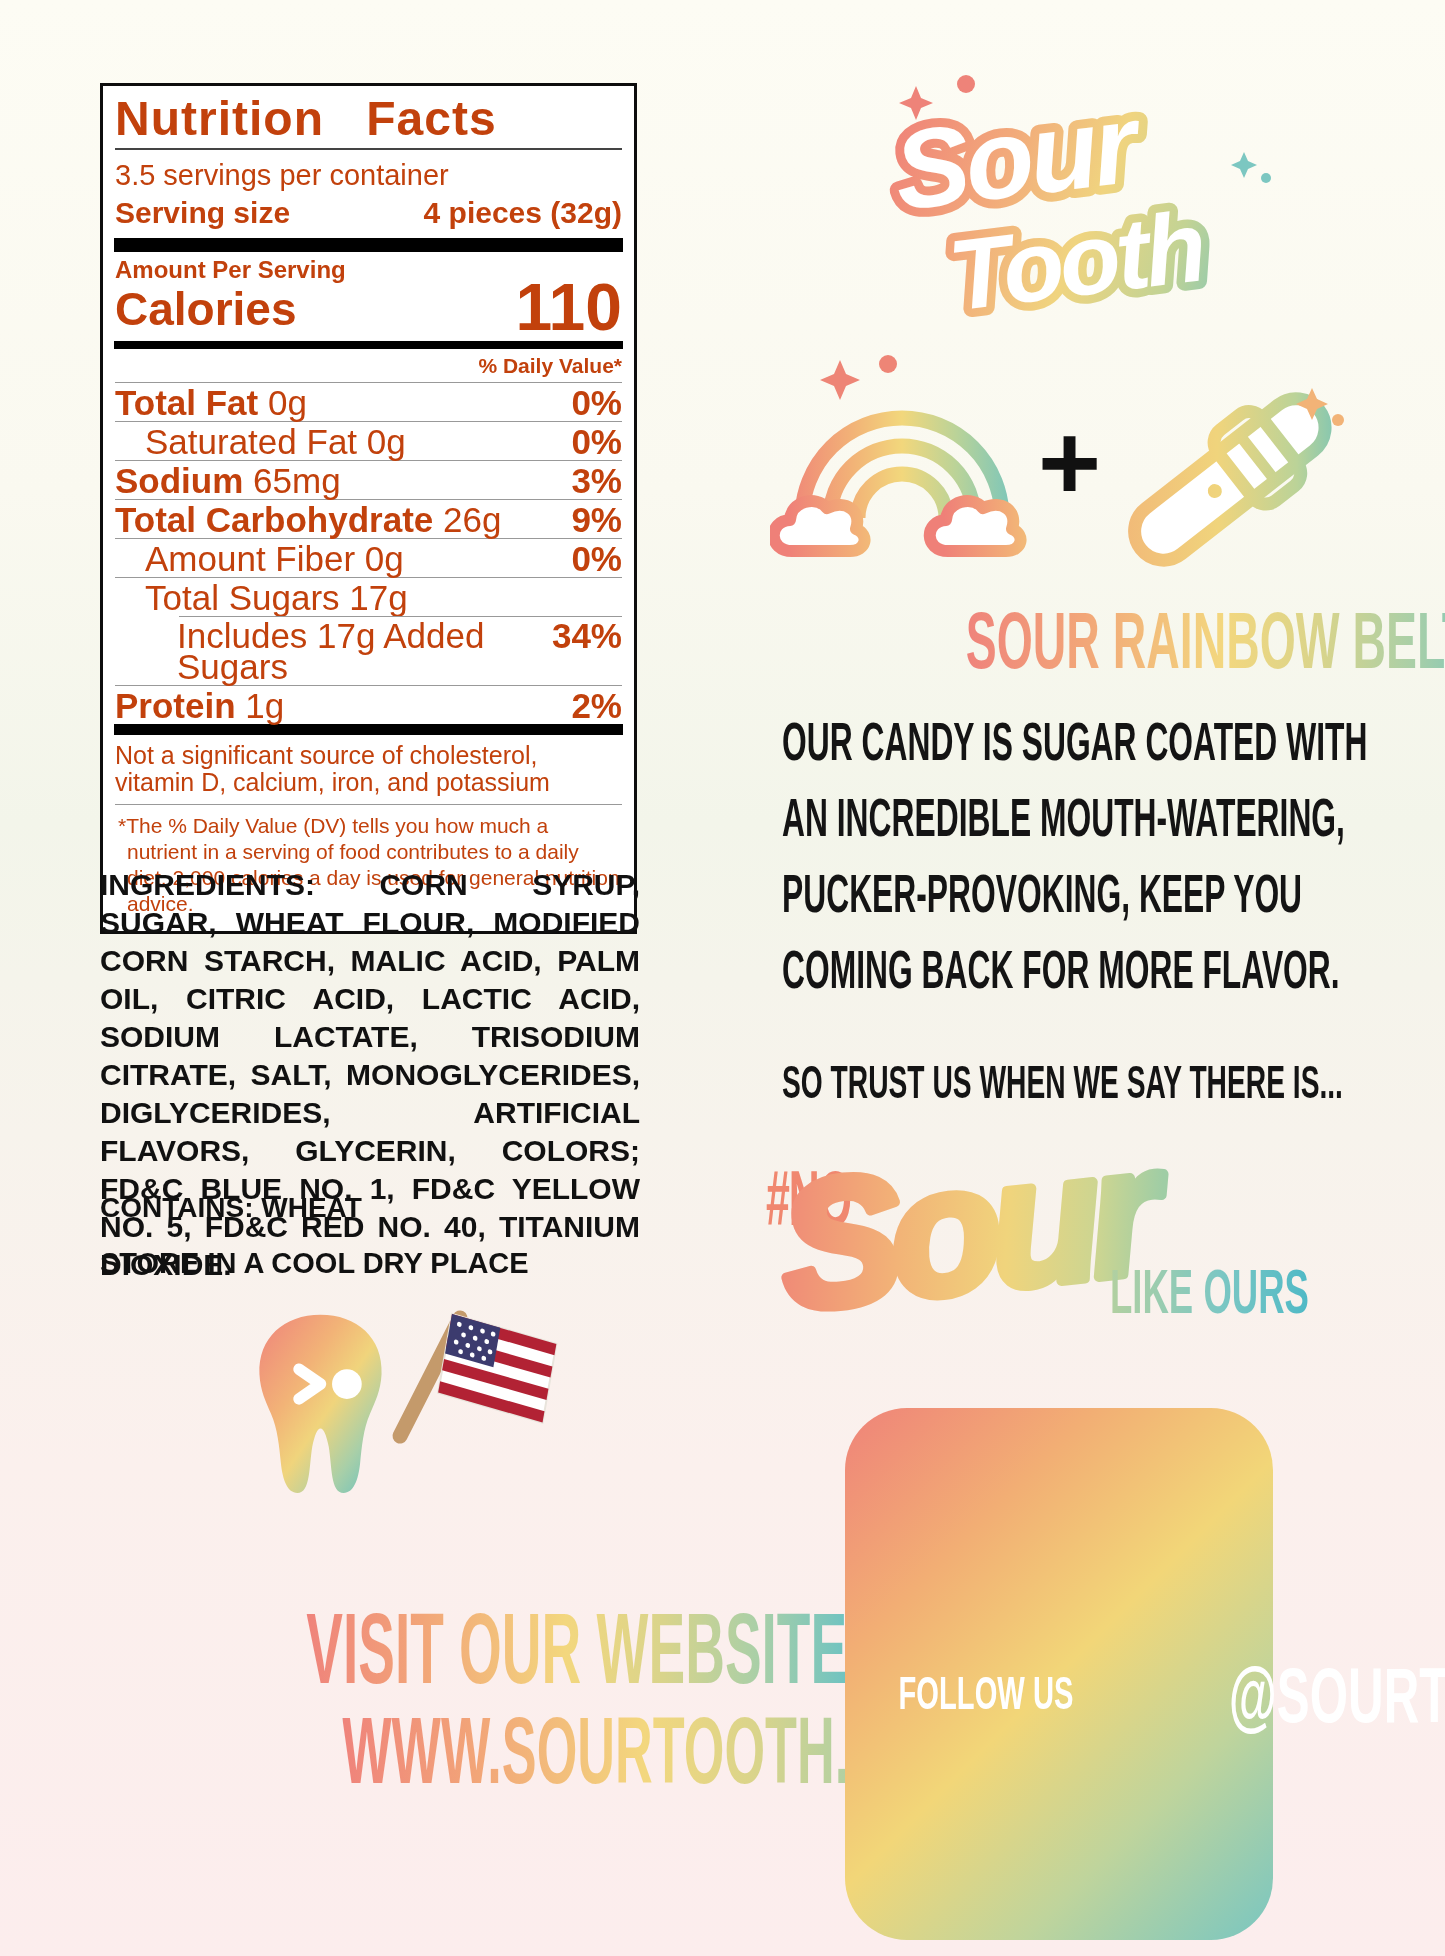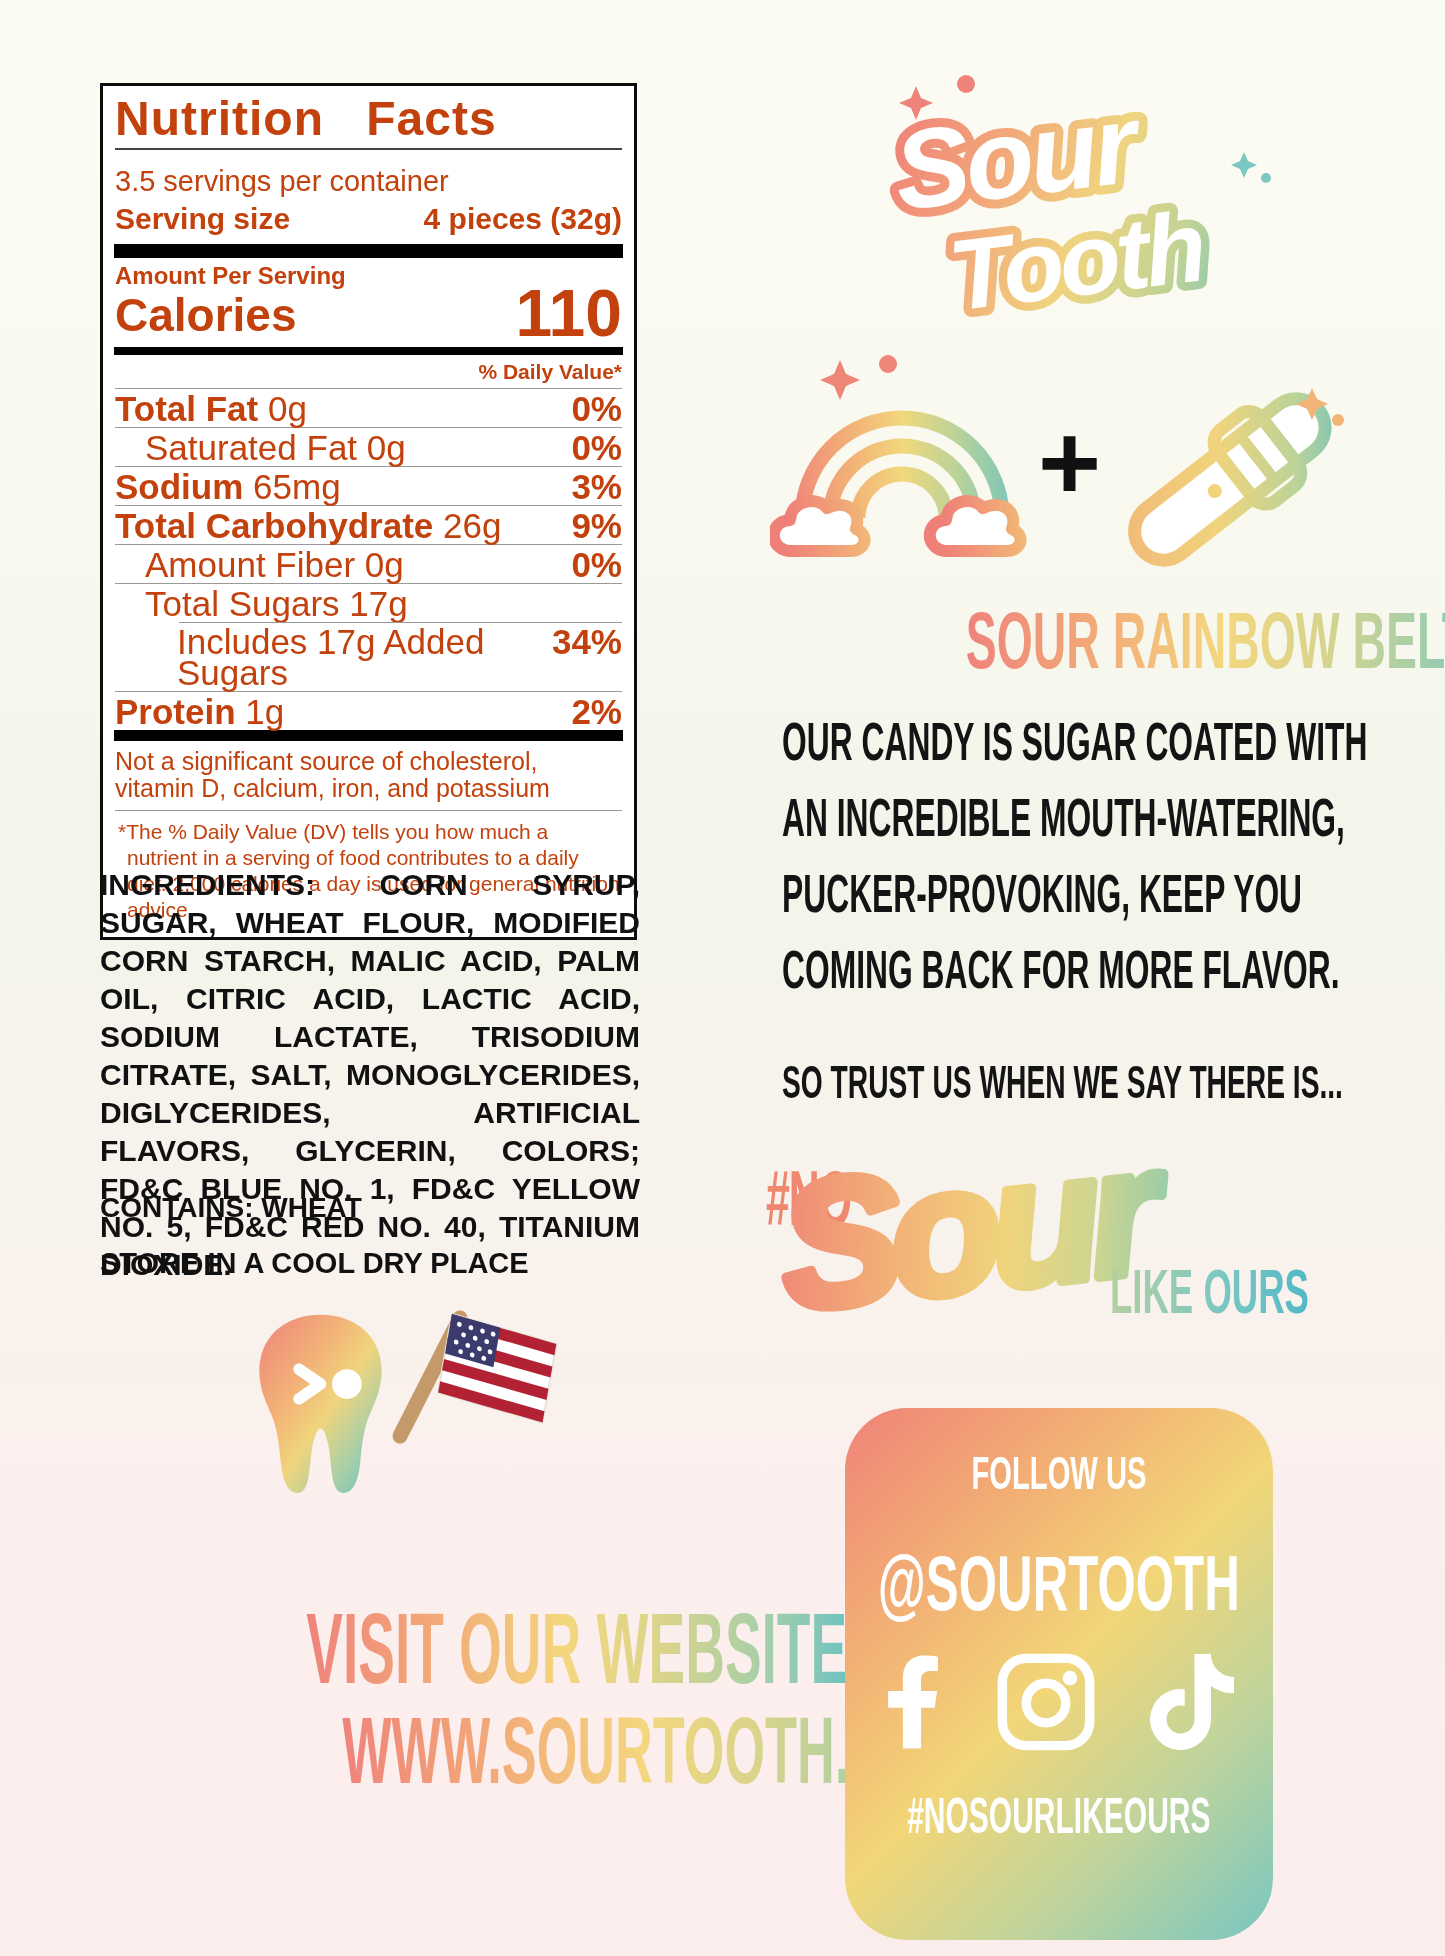--- a/index.html
+++ b/index.html
@@ -4,21 +4,21 @@
 <style>
   html,body{margin:0;padding:0;}
   body{font-family:"Liberation Sans","DejaVu Sans",sans-serif;}
   .page{position:relative;width:1445px;height:1956px;overflow:hidden;
     background:linear-gradient(180deg,#FDFCF4 0%,#FAF9F0 25%,#F3F5EA 42%,#F7F3EC 58%,#FBF0ED 75%,#FCEDED 100%);}
   
   .nlabel{position:absolute;left:100px;top:83px;width:537px;background:#fff;border:3px solid #0d0d0d;
     box-sizing:border-box;padding:6px 12px 10px 12px;color:#c2410c;}
   .ntitle{font-size:48px;font-weight:bold;letter-spacing:1px;word-spacing:28px;line-height:54px;
     border-bottom:2px solid #444;padding-bottom:2px;}
-  .nserv{font-size:29px;line-height:38px;margin-top:12px;}
+  .nserv{font-size:29px;line-height:38px;margin-top:6px;}
   .nssrow{display:flex;justify-content:space-between;font-size:30px;font-weight:bold;line-height:38px;margin-bottom:6px;}
   .nbar{background:#000;height:14px;margin:0 -1px;}
   .nbar.thin{height:8px}.nbar.mid{height:11px}
   .naps{font-size:24px;font-weight:bold;margin-top:5px;line-height:26px;}
   .ncalrow{position:relative;height:58px;}
   .ncal{font-size:46px;font-weight:bold;line-height:52px;}
   .ncalval{position:absolute;right:0;top:-14px;font-size:66px;font-weight:bold;}
   .ndvh{font-size:21px;font-weight:bold;text-align:right;padding:5px 0 4px;border-bottom:1px solid #999;}
   .nrow{position:relative;display:flex;justify-content:space-between;align-items:baseline;
     font-size:35px;line-height:31px;padding:4px 0 3px;border-bottom:1px solid #999;}
@@ -47,21 +47,21 @@
   .pname{position:absolute;left:772px;top:600px;width:562px;text-align:center;font-size:80px;line-height:82px;}
   .mcopy{position:absolute;left:782px;top:704px;color:#141414;}
   .mcopy .mline{font-size:53px;line-height:76px;}
   .trust{position:absolute;left:782px;top:1056px;color:#141414;font-size:47px;line-height:52px;}
   .hno{position:absolute;left:766px;top:1158px;color:#F0876F;font-size:78px;line-height:80px;letter-spacing:-2px;}
   .hsour{position:absolute;left:772px;top:1108px;width:400px;height:250px;}
   .hlike{position:absolute;left:1110px;top:1258px;font-size:63px;line-height:66px;}
   
   .card{position:absolute;left:845px;top:1408px;width:428px;height:532px;border-radius:62px;
     background:linear-gradient(135deg,#EF8379 0%,#F2AE74 26%,#F2D678 50%,#BFD49C 74%,#79C6C1 100%);
-    display:flex;flex-direction:column;align-items:center;color:#fff;}
+    display:flex;flex-direction:row;align-items:center;color:#fff;}
   .follow{margin-top:38px;font-size:47px;line-height:54px;}
   .handle{margin-top:42px;font-size:77px;line-height:82px;}
   .icons{margin-top:28px;display:flex;align-items:center;gap:52px;height:104px;}
   .chash{margin-top:32px;font-size:50px;line-height:56px;}
   
   .cond{display:inline-block;white-space:nowrap;font-weight:bold;transform:scaleX(var(--sx,.62));transform-origin:center;}
   .condl{transform-origin:left center;}
   .gt{background:var(--gtg);-webkit-background-clip:text;background-clip:text;color:transparent;}
   .gwarm{--gtg:linear-gradient(90deg,#EF837B 0%,#F2A678 22%,#F3D77E 48%,#D9D48B 66%,#A8CFA8 84%,#6FC3C1 100%);}
   .gteal{--gtg:linear-gradient(90deg,#B2D0A0 0%,#7CC7C3 55%,#4FB9C6 100%);}

